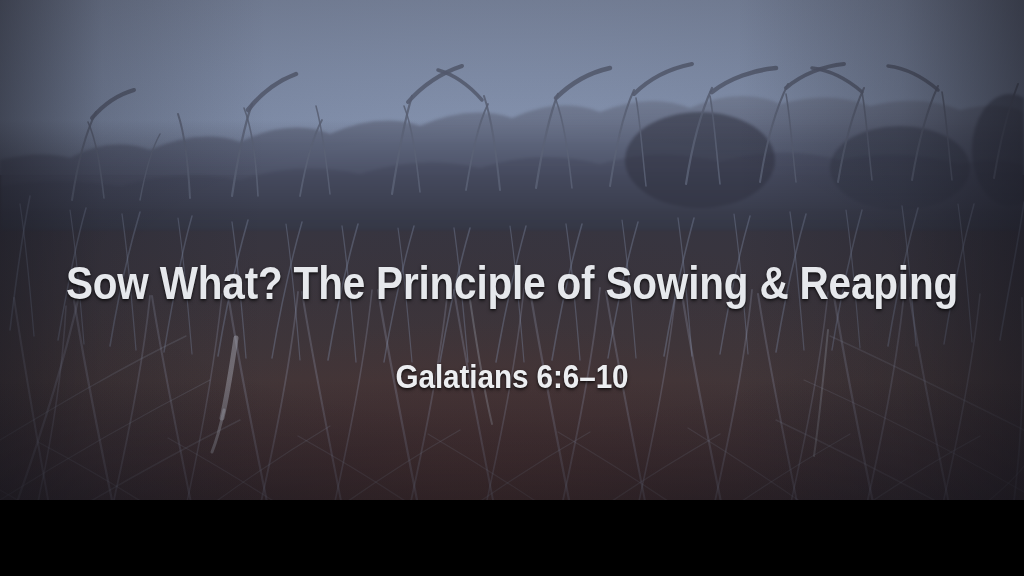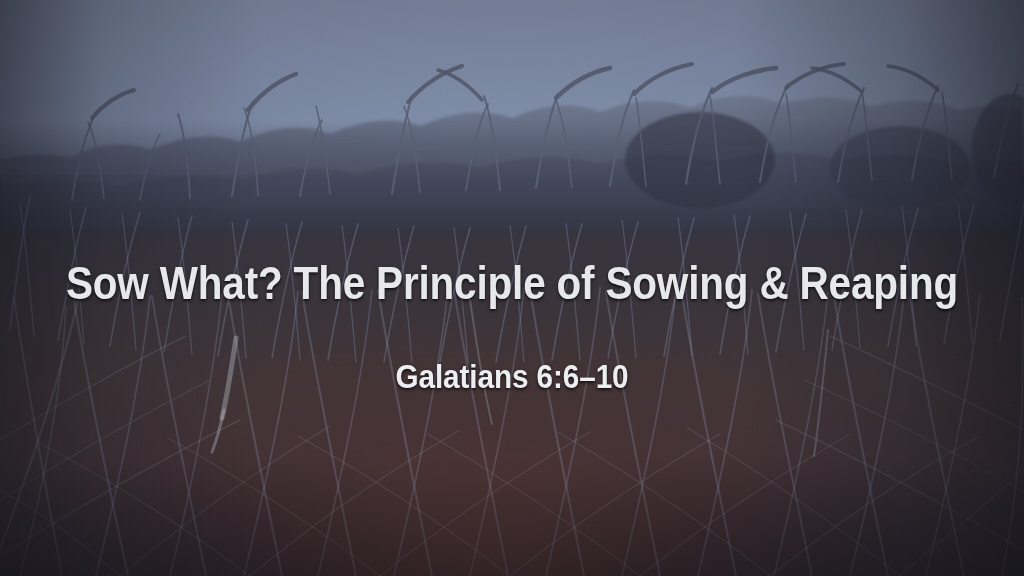--- a/index.html
+++ b/index.html
@@ -3,21 +3,21 @@
 <meta charset="utf-8">
 <style>
   html, body {
     margin: 0;
     padding: 0;
     background: #000;
   }
   .slide {
     position: relative;
     width: 1024px;
-    height: 576px;
+    height: 500px;
     overflow: hidden;
     font-family: "Liberation Sans", sans-serif;
     background: #0369a1;
   }
 
   
   .photo {
     position: absolute;
     inset: 0;
   }

